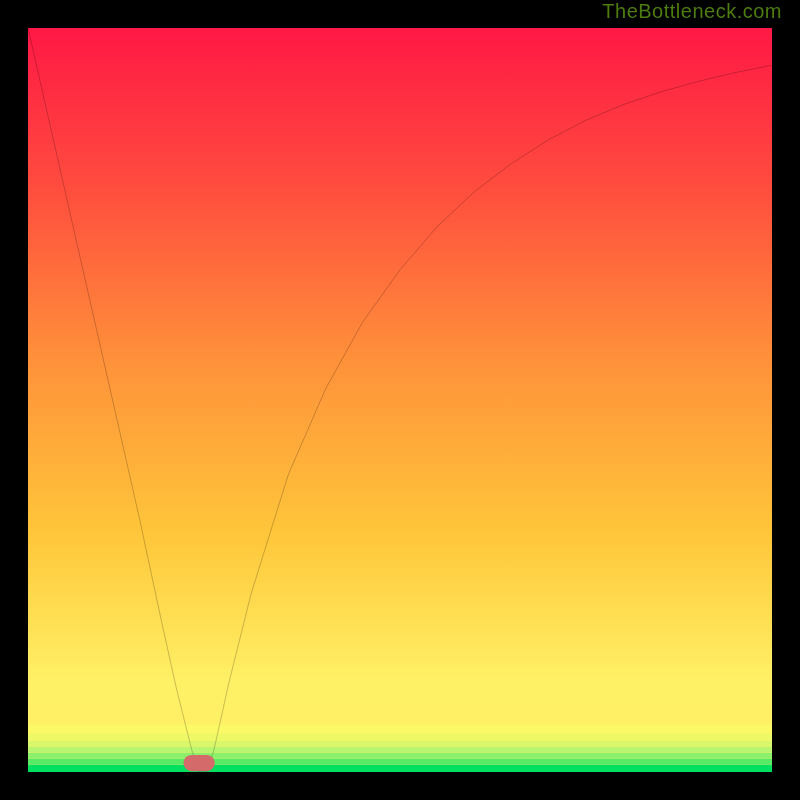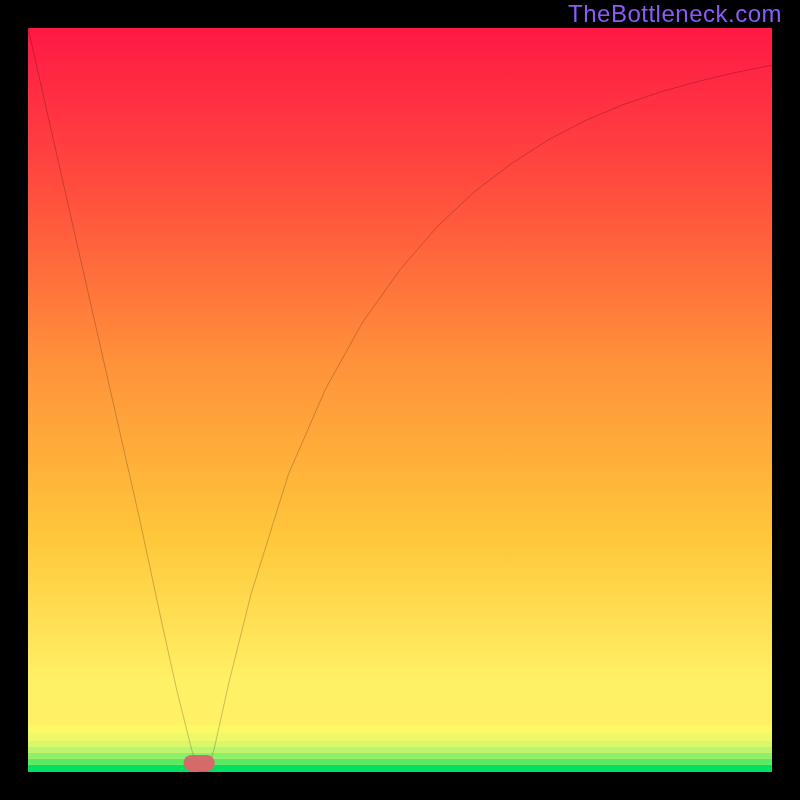--- a/index.html
+++ b/index.html
@@ -14,22 +14,22 @@
   .frame {
     position: relative;
     width: 800px;
     height: 800px;
     background: #000;
   }
   .watermark {
     position: absolute;
     top: 0;
     right: 18px;
-    color: #8b5cf6;
-    font-size: 24px;
+    color: #4d7c0f;
+    font-size: 20px;
     letter-spacing: 0.5px;
     font-weight: 400;
     z-index: 10;
   }
   .plot-area {
     position: absolute;
     left: 28px;
     top: 28px;
     width: 744px;
     height: 744px;

